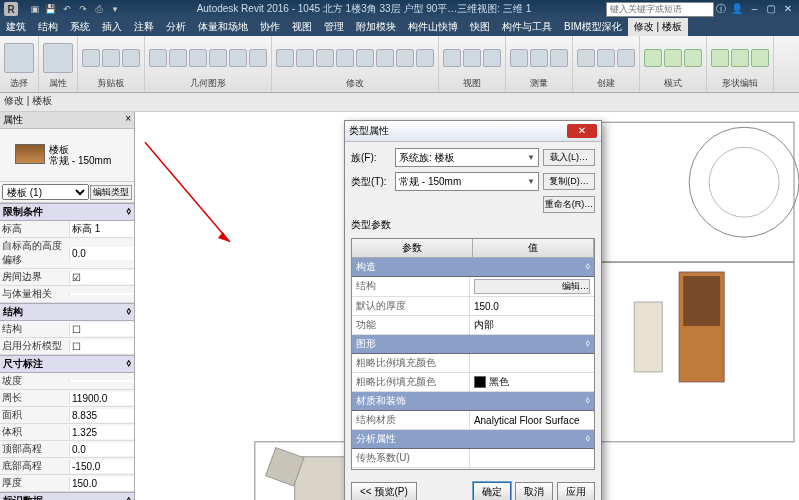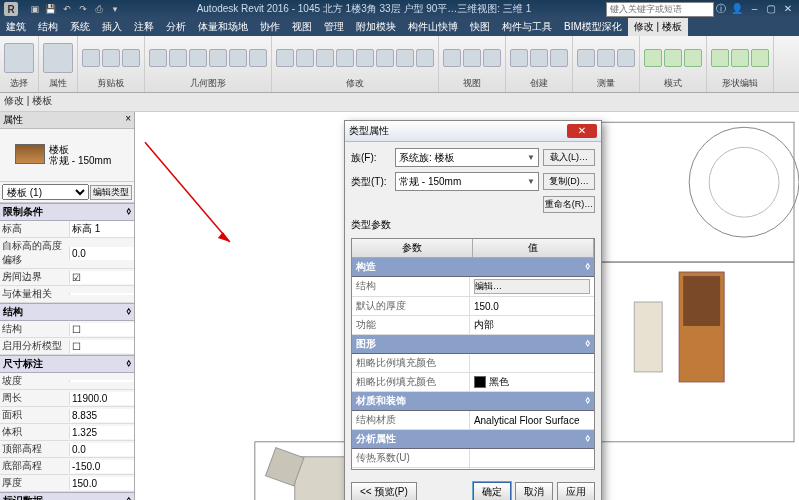--- a/index.html
+++ b/index.html
@@ -42,25 +42,25 @@
 .dialog .dbody{padding:6px}
 .dialog .frow{display:flex;align-items:center;margin-bottom:5px;gap:4px}
 .dialog .frow label{width:40px}
 .dialog .frow .combo{flex:1;background:#fff;border:1px solid #888;padding:1px 3px;display:flex;justify-content:space-between;align-items:center;height:15px}
 .dialog .frow .combo .arr{font-size:8px;color:#555}
 .dialog .sidebtn{width:50px;font-size:9px;padding:1px 0;border:1px solid #999;background:#eee;cursor:pointer;text-align:center}
 .dialog .paramlabel{margin-top:4px;margin-bottom:6px}
 .dialog .paramgrid{border:1px solid #888;background:#fff;max-height:230px;overflow:auto}
 .dialog .pg-head{display:flex;background:linear-gradient(#f5f5f5,#ddd);border-bottom:1px solid #aaa}
 .dialog .pg-head div{flex:1;text-align:center;padding:2px;border-right:1px solid #aaa}
-.dialog .pg-grp{background:#8aa0c8;color:#fff;padding:2px 4px;display:flex;justify-content:space-between;border-bottom:1px solid #667;font-weight:bold}
+.dialog .pg-grp{background:#8aa0c8;color:#fff;padding:2px 4px;display:flex;justify-content:space-between;border-bottom:1px solid #667;font-weight:normal}
 .dialog .pg-row{display:flex;border-bottom:1px solid #ddd}
 .dialog .pg-row .c1{width:45%;padding:2px 4px;color:#666;border-right:1px solid #ddd}
 .dialog .pg-row .c2{flex:1;padding:2px 4px;display:flex;align-items:center;gap:3px}
-.dialog .pg-row .c2 .editcell{flex:1;text-align:left;background:#eee;border:1px solid #aaa;cursor:pointer;font-size:9px;padding:0}
+.dialog .pg-row .c2 .editcell{flex:1;text-align:right;background:#eee;border:1px solid #aaa;cursor:pointer;font-size:9px;padding:0}
 .dialog .sw{width:10px;height:10px;background:#000;border:1px solid #666;display:inline-block}
 .dialog .dbtns{display:flex;justify-content:flex-end;gap:4px;padding:6px}
 .dialog .dbtns button{font-size:10px;padding:2px 8px;border:1px solid #888;background:linear-gradient(#fff,#ddd);cursor:pointer}
 .dialog .dbtns .preview{margin-right:auto}
 .dialog .dbtns .ok{border-color:#36a;outline:1px solid #6ac}
 </style>
 </head>
 <body>
 
 <div class="titlebar">
@@ -155,29 +155,29 @@
         <div class="ico"></div>
       </div>
       <div>视图</div>
     </div>
     <div class="rpanel">
       <div class="icons">
         <div class="ico"></div>
         <div class="ico"></div>
         <div class="ico"></div>
       </div>
+      <div>测量</div>
+    </div>
+    <div class="rpanel">
+      <div class="icons">
+        <div class="ico"></div>
+        <div class="ico"></div>
+        <div class="ico"></div>
+      </div>
       <div>创建</div>
-    </div>
-    <div class="rpanel">
-      <div class="icons">
-        <div class="ico"></div>
-        <div class="ico"></div>
-        <div class="ico"></div>
-      </div>
-      <div>测量</div>
     </div>
     <div class="rpanel green">
       <div class="icons">
         <div class="ico"></div>
         <div class="ico"></div>
         <div class="ico"></div>
       </div>
       <div>模式</div>
     </div>
     <div class="rpanel green">

